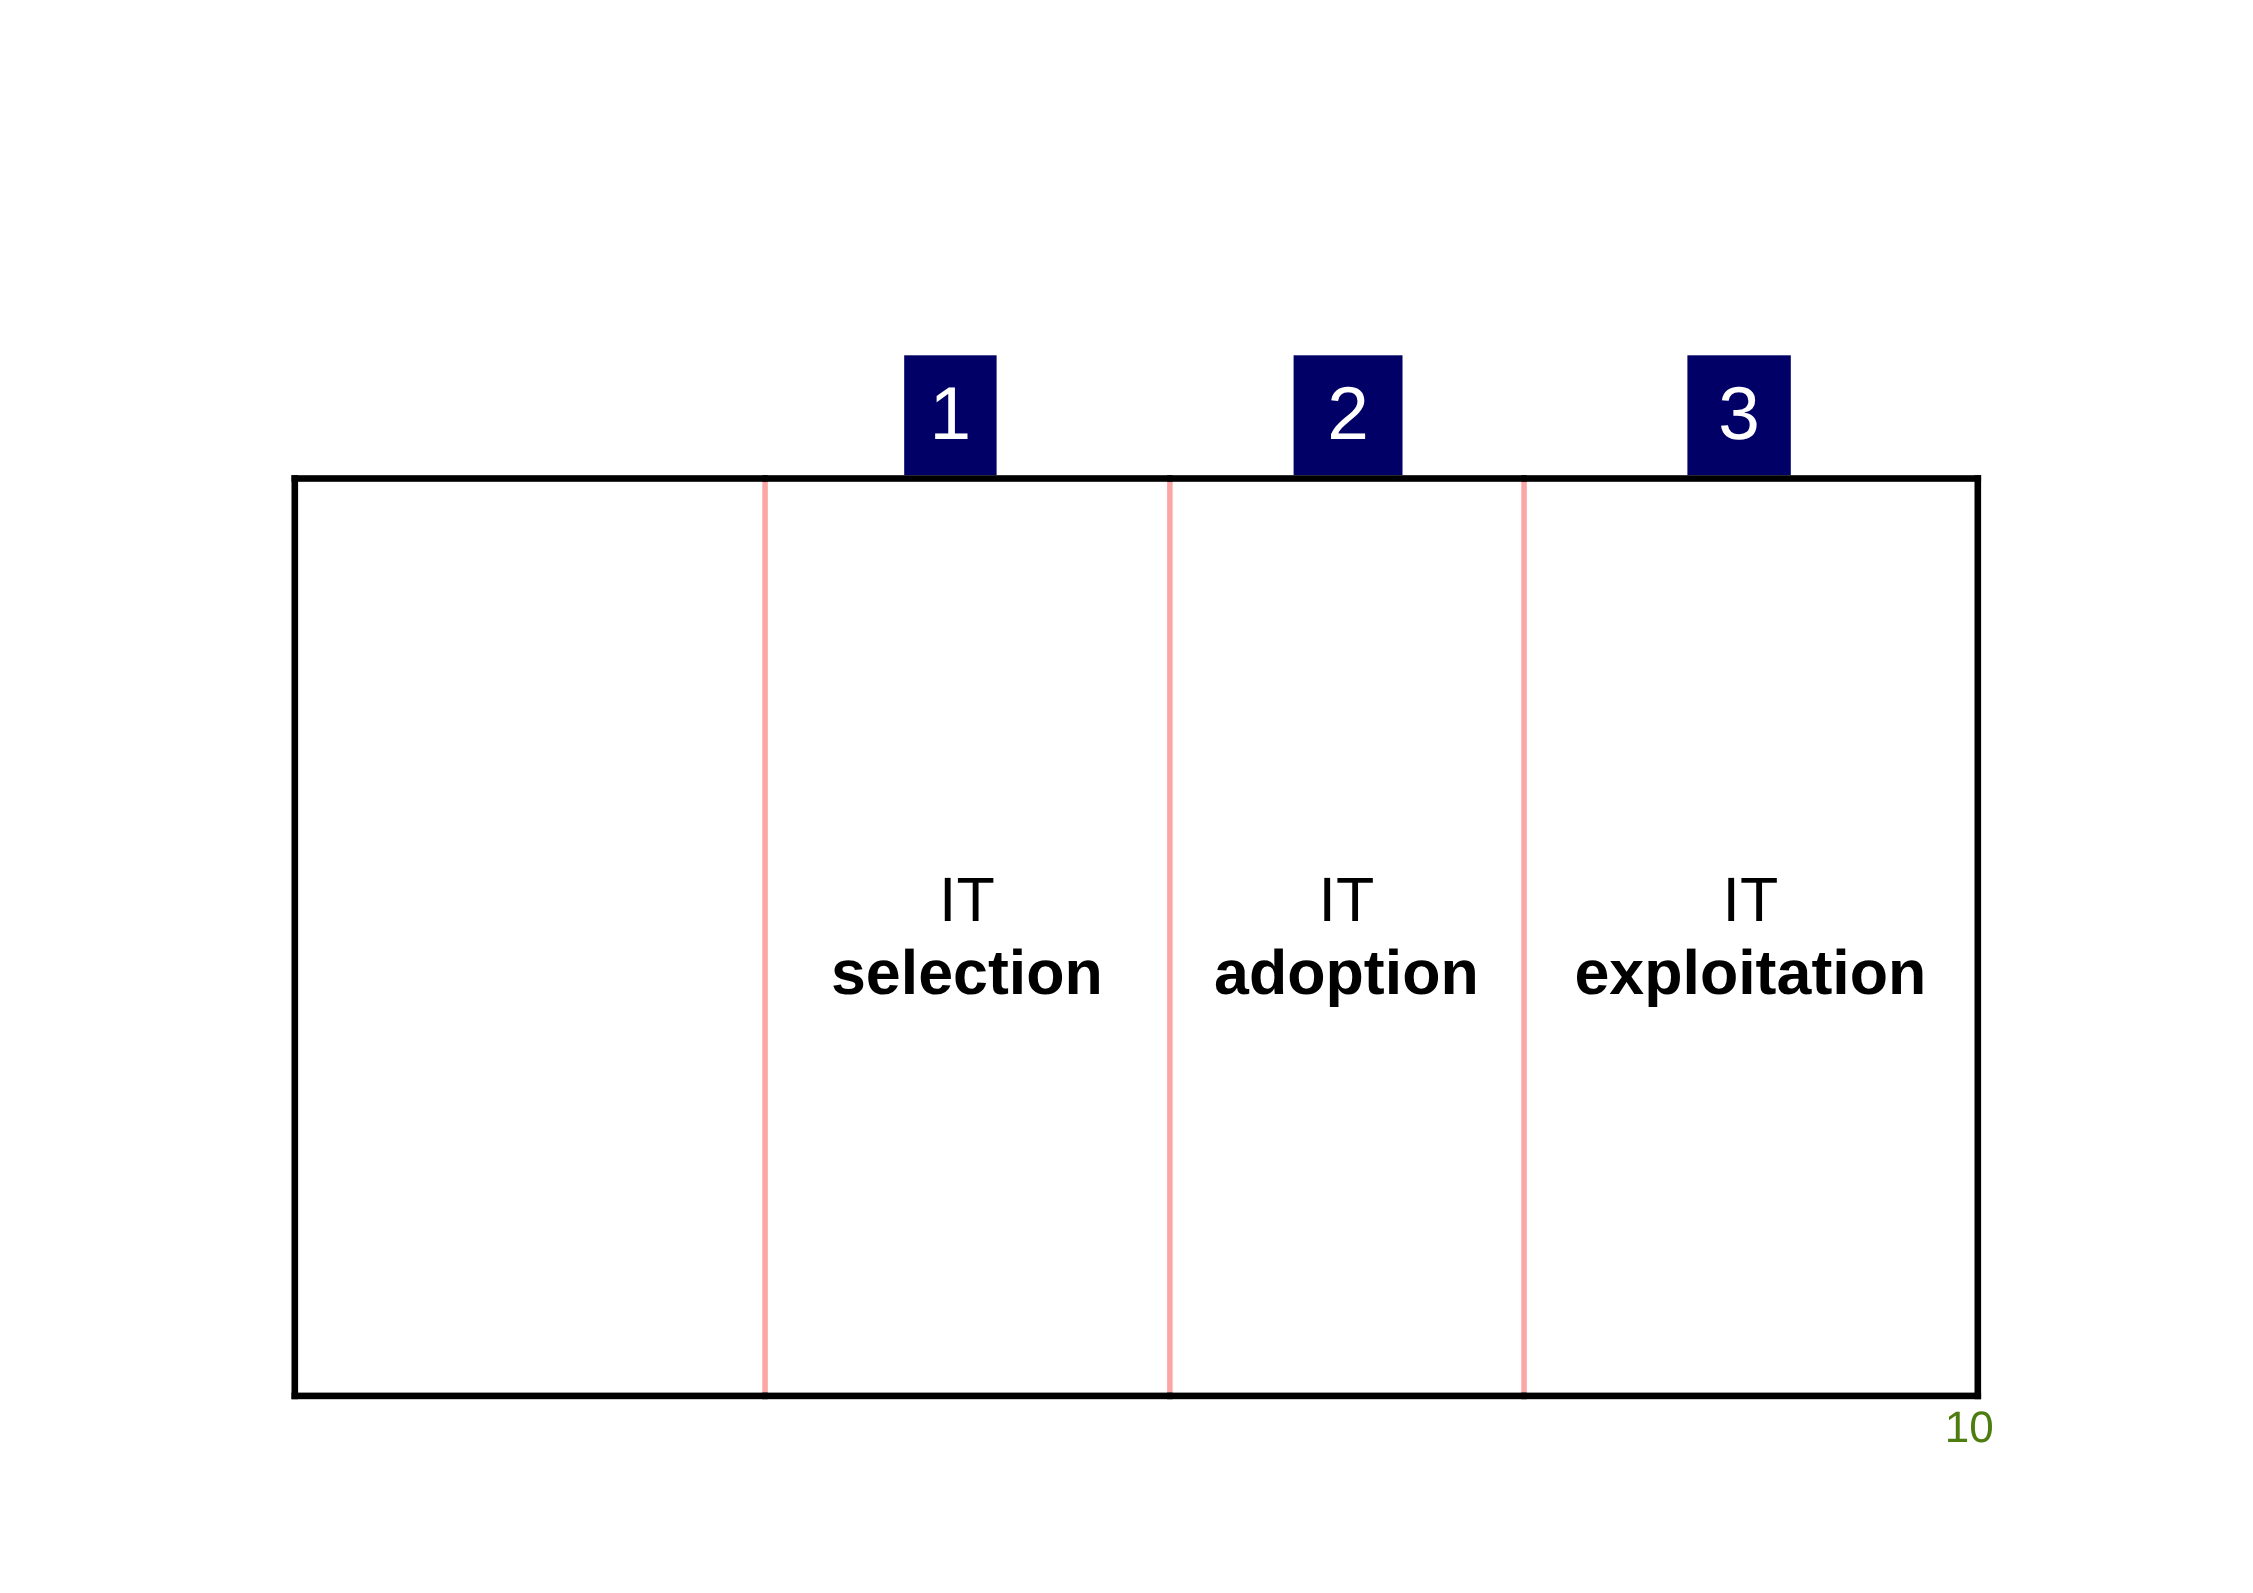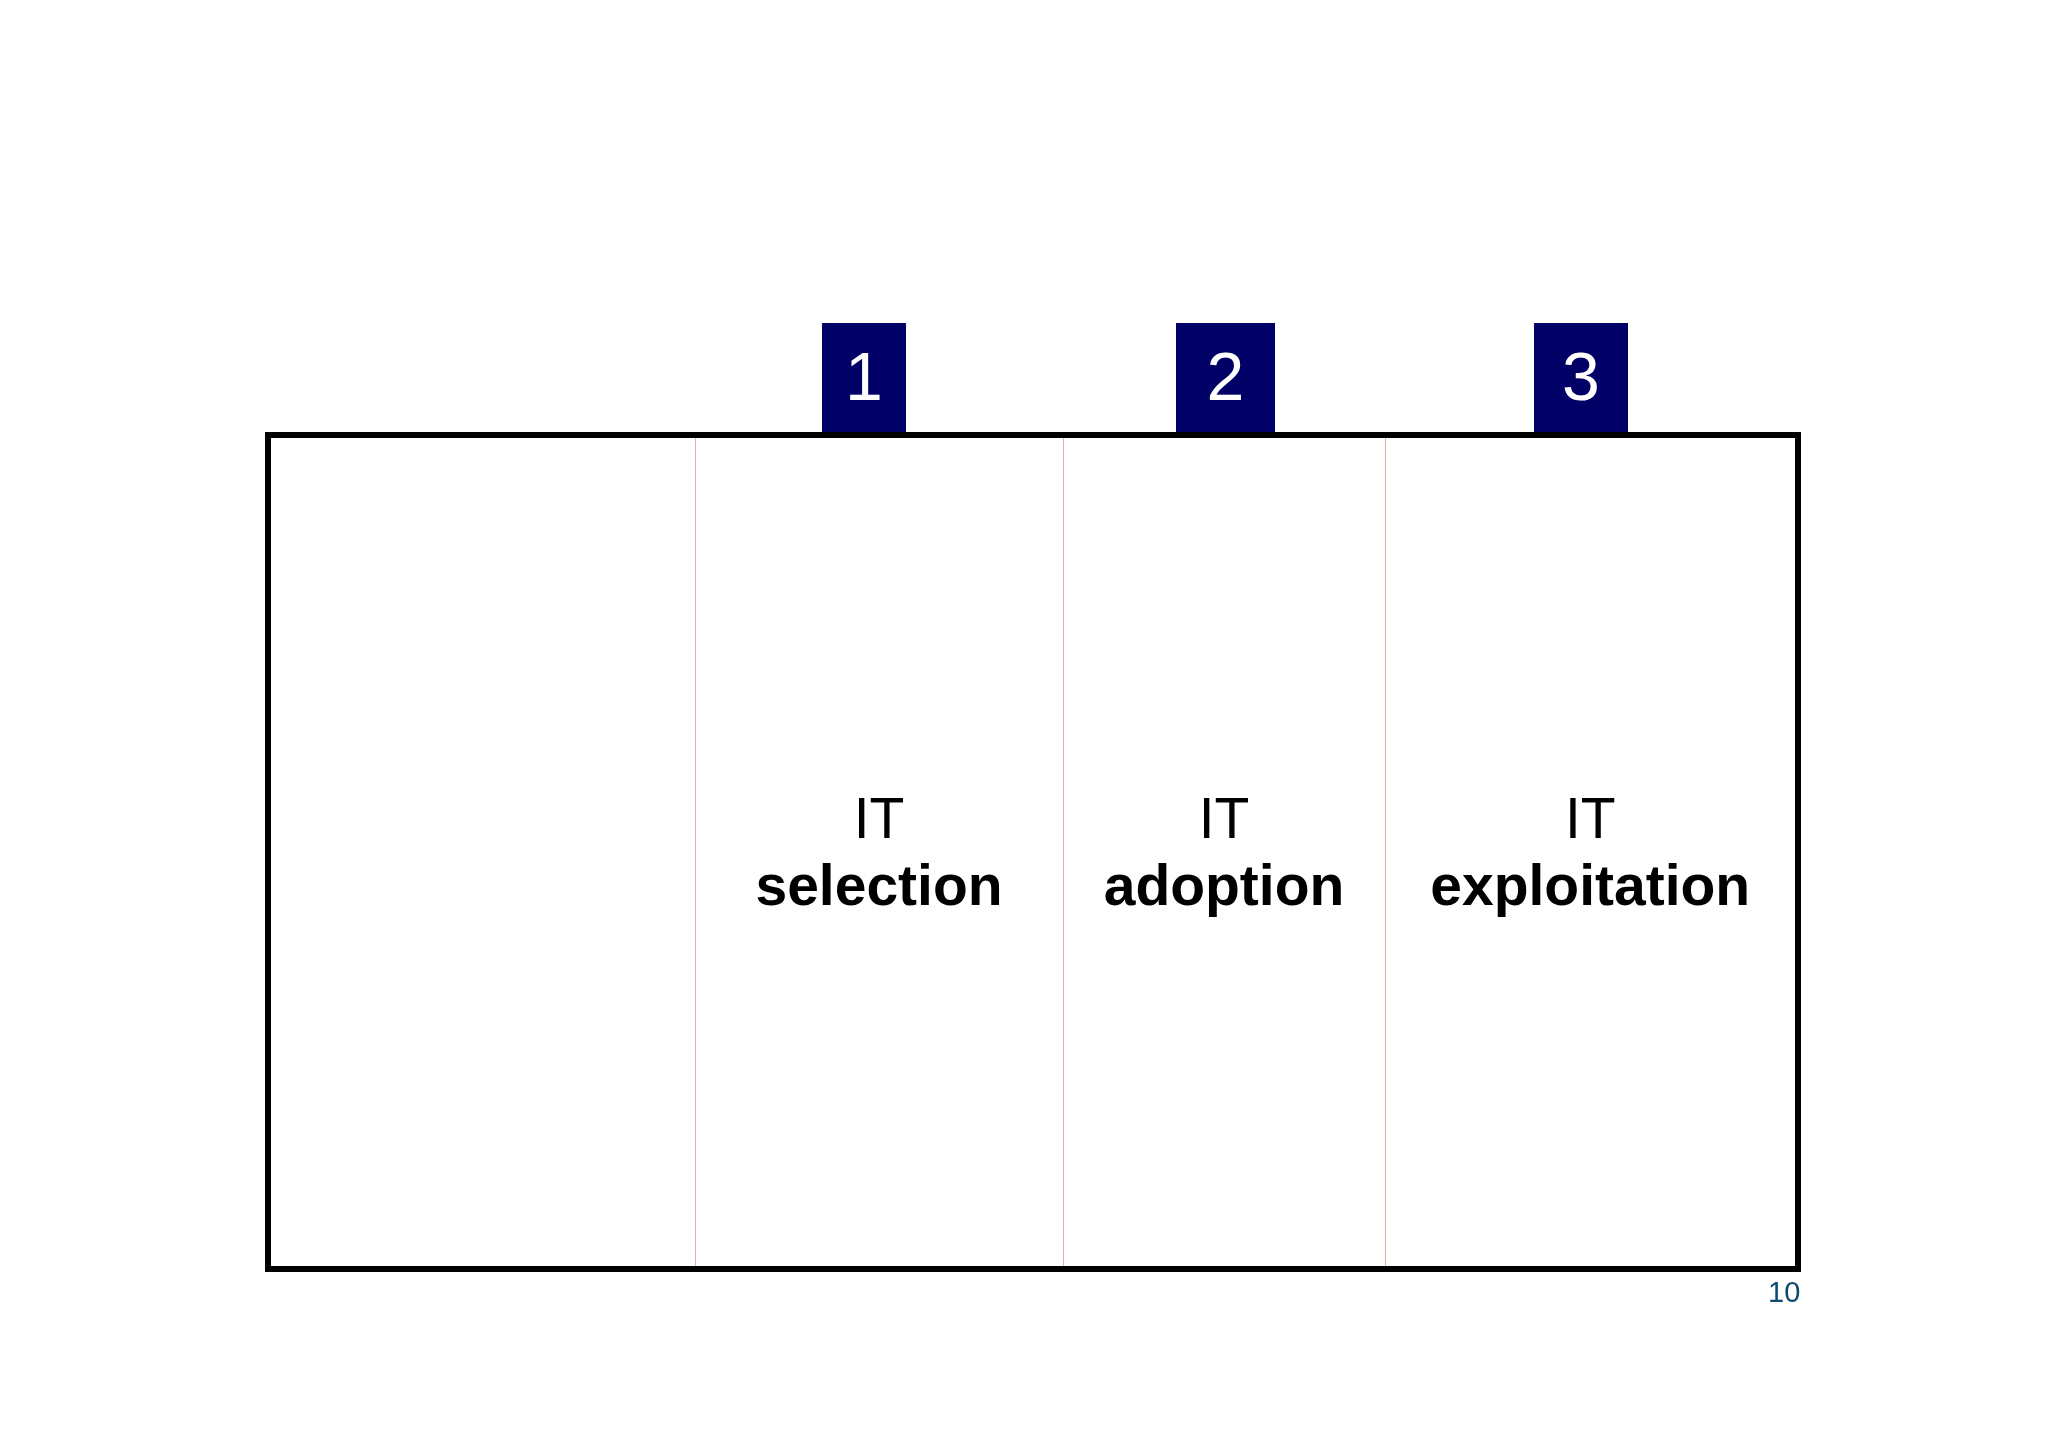--- a/index.html
+++ b/index.html
@@ -47,21 +47,21 @@
     top: 432px;
     width: 1530px;
     height: 840px;
     border: 6px solid #000000;
     box-sizing: border-box;
     border-collapse: collapse;
     table-layout: fixed;
     background: #ffffff;
   }
   .matrix td {
-    border: 1px solid #fca5a5;
+    border: 5px solid #fca5a5;
     box-sizing: border-box;
     padding: 0;
     text-align: center;
     vertical-align: middle;
     font-size: 57px;
     line-height: 1.18;
     color: #000000;
   }
   .matrix col.c0 { width: 427px; }
   .matrix col.c1 { width: 368px; }
@@ -94,23 +94,23 @@
   }
   .dot-wrap.shift-up { align-items: center; padding-bottom: 34px; }
   .dot-wrap.shift-mid { align-items: center; padding-bottom: 6px; }
   .dot-wrap.shift-dn { align-items: center; padding-bottom: 0px; }
 
   
   .page-number {
     position: absolute;
     left: 1768px;
     top: 1278px;
-    font-size: 29px;
+    font-size: 40px;
     line-height: 1;
-    color: #0c4a6e;
+    color: #4d7c0f;
   }
 </style>
 </head>
 <body>
 
 <div class="slide">
 
   <div class="badge" id="badge-1">
     <span>1</span>
   </div>

